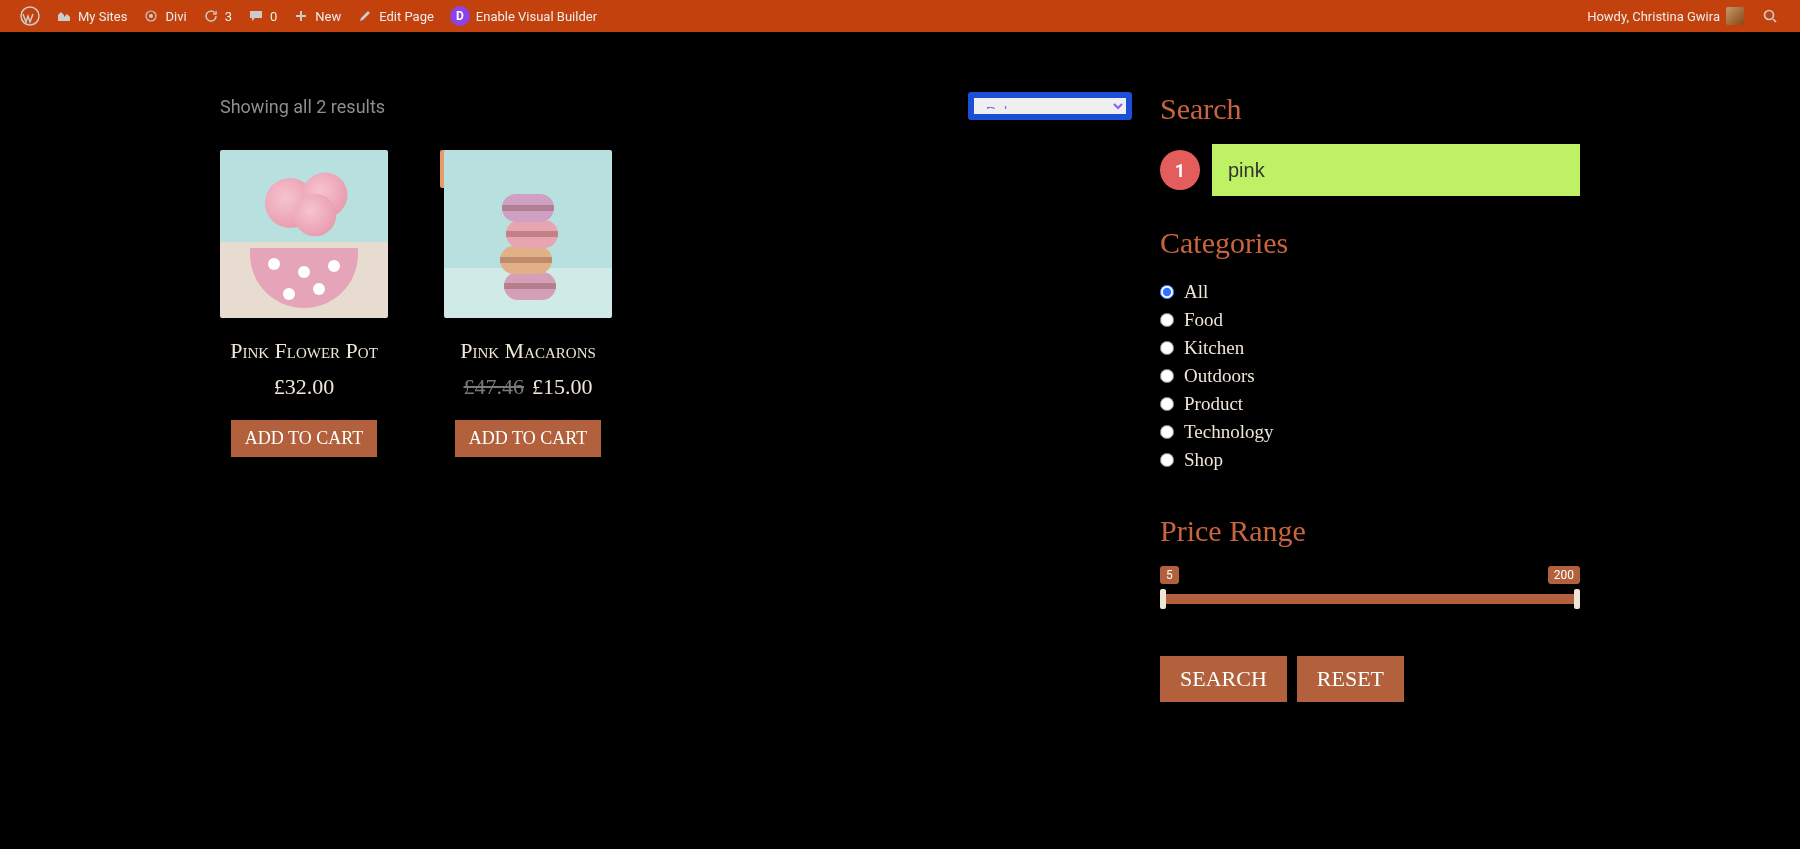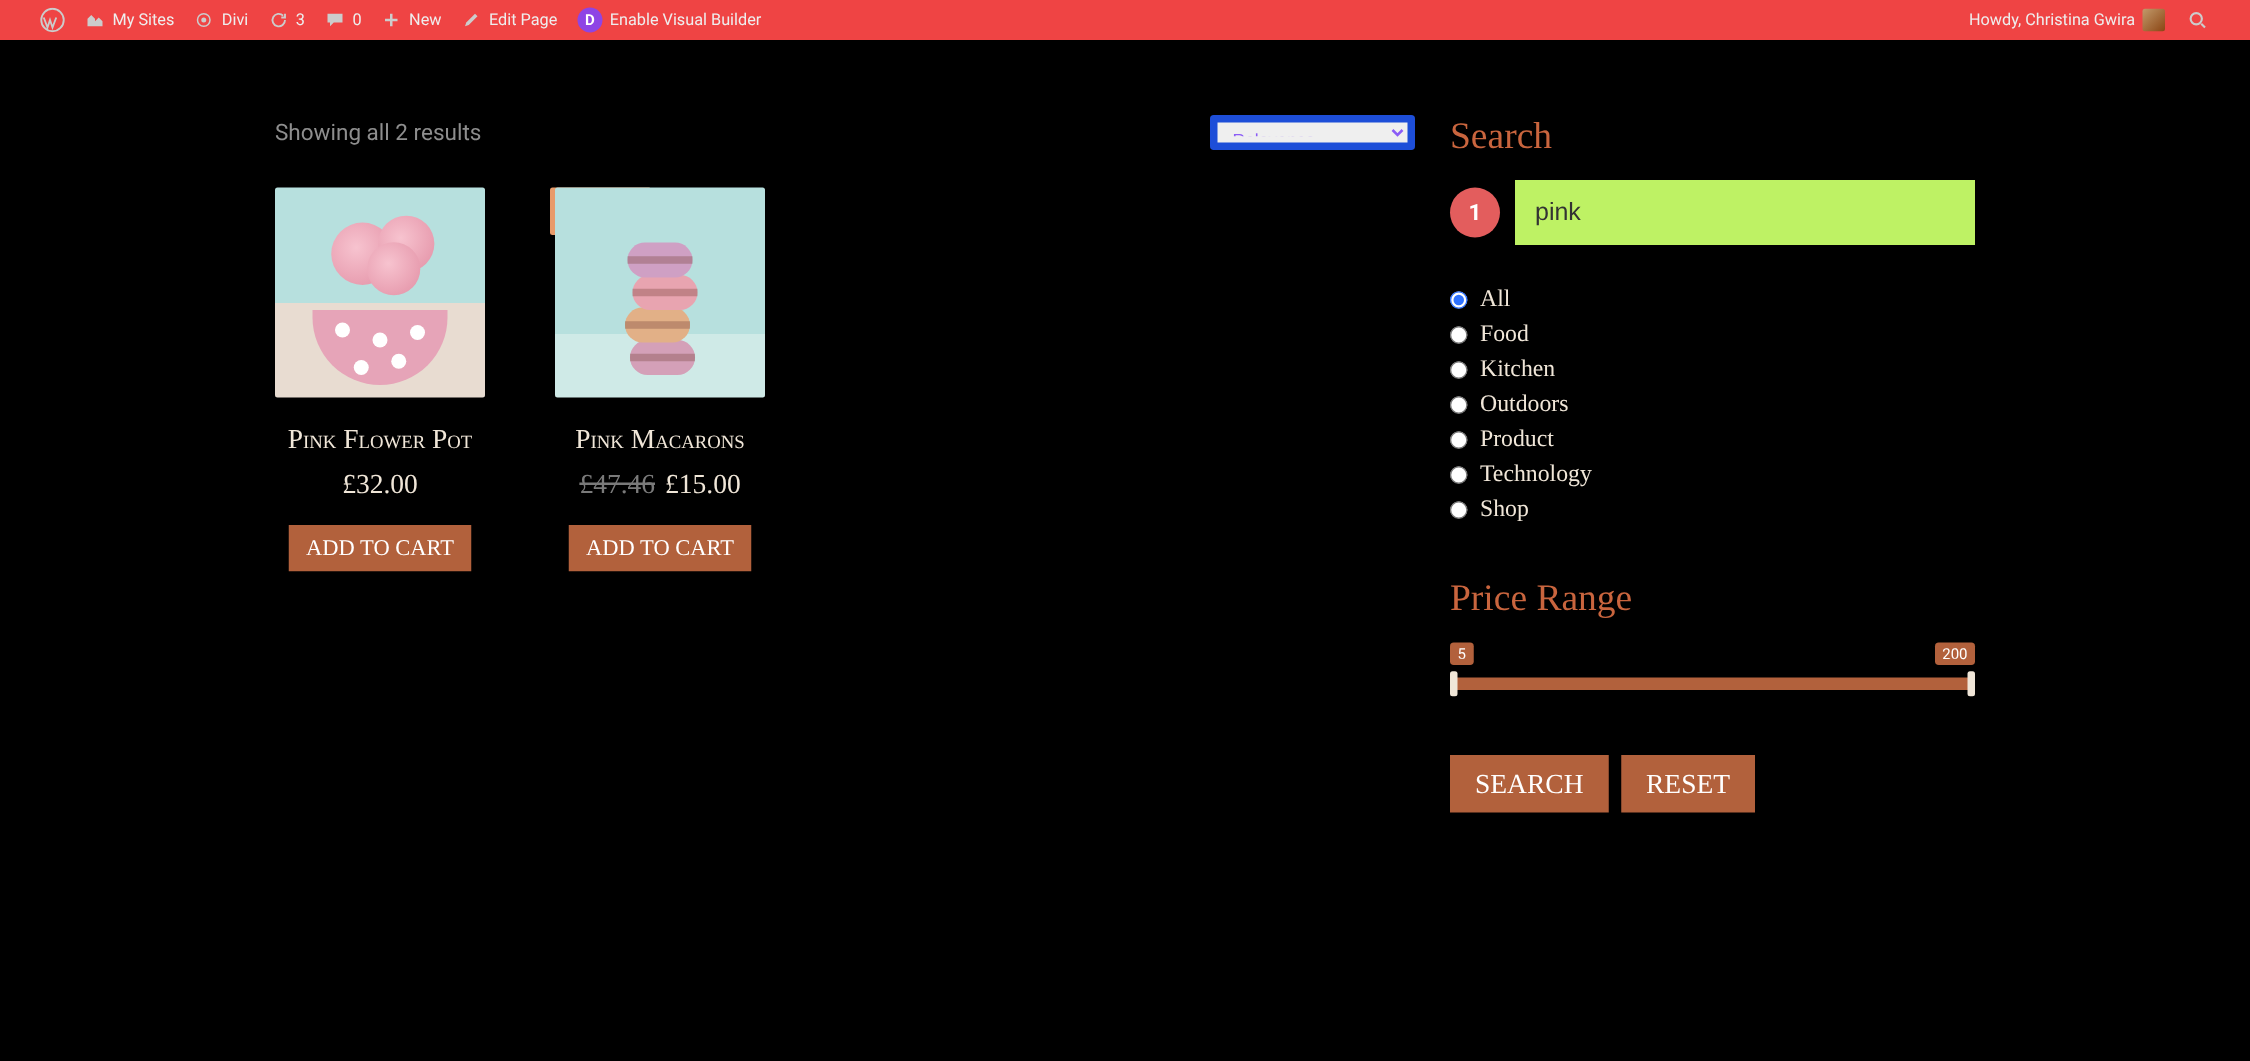--- a/index.html
+++ b/index.html
@@ -1,20 +1,20 @@
 <!DOCTYPE html>
 <html><head>
 <meta charset="utf-8">
 <style>
   * { margin: 0; padding: 0; box-sizing: border-box; }
   html, body { width: 100%; height: 100%; background: #000; font-family: -apple-system, BlinkMacSystemFont, "Segoe UI", Roboto, Arial, sans-serif; color: #fff; }
   body { min-height: 849px; }
 
   
-  .wp-admin-bar { height: 32px; background: #ef4444; display: flex; align-items: center; justify-content: space-between; font-size: 13px; color: #eee; padding: 0 24px; gap: 39px; }
+  .wp-admin-bar { height: 32px; background: #c2410c; display: flex; align-items: center; justify-content: space-between; font-size: 13px; color: #eee; padding: 0 12px; gap: 39px; }
   .wp-admin-left, .wp-admin-right { display: flex; align-items: center; height: 100%; }
   .wp-admin-item { display: flex; align-items: center; gap: 6px; padding: 0 8px; height: 100%; cursor: pointer; color: #eee; }
   .divi-icon { width: 20px; height: 20px; border-radius: 50%; background: #8e44e5; color: #fff; display: flex; align-items: center; justify-content: center; font-weight: bold; font-size: 12px; }
   .avatar { width: 18px; height: 18px; background: linear-gradient(135deg,#c19a6b,#8b4513); border-radius: 2px; }
   .search-glass { width: 20px; height: 20px; display:flex; align-items:center; justify-content:center; }
 
   
   .page { display: flex; padding: 60px 220px 40px 220px; gap: 28px; min-height: calc(100% - 32px); background:#000; }
   .main { flex: 1 1 640px; }
   .sidebar { flex: 0 0 420px; }
@@ -186,20 +186,21 @@
     </div>
   </div>
 
   <div class="sidebar">
     <div class="sb-heading">Search</div>
     <div class="search-row">
       <div class="step-badge">1</div>
       <input class="search-input" type="text" value="pink" style="">
     </div>
 
+    <div class="sb-heading">Categories</div>
     <ul class="cat-list">
       <li class="cat-item">
           <input type="radio" name="cat" checked="" style="">
           <span>All</span>
         </li>
       <li class="cat-item">
           <input type="radio" name="cat" style="">
           <span>Food</span>
         </li>
       <li class="cat-item">

